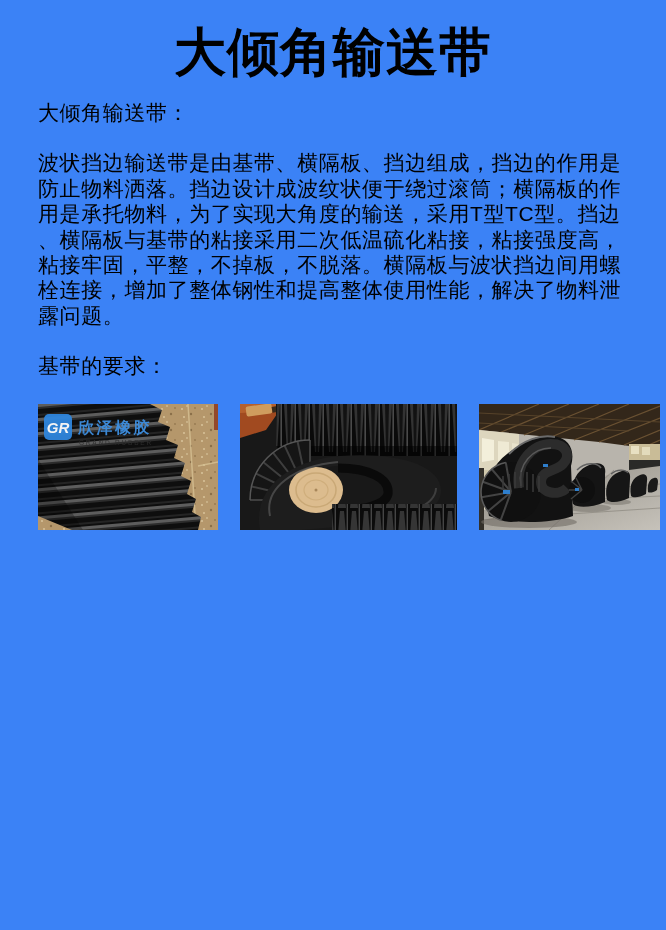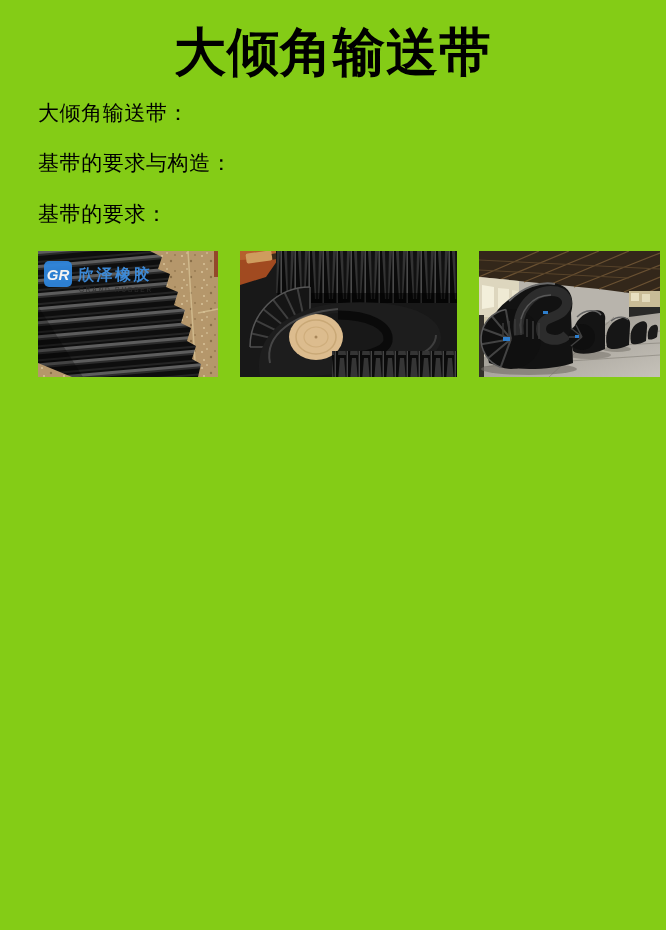--- a/index.html
+++ b/index.html
@@ -1,17 +1,17 @@
 <!DOCTYPE html>
 <html><head>
 <meta charset="utf-8">
 <style>
   html, body { margin: 0; padding: 0; background: #ffffff; }
   .page {
-    width: 666px; height: 930px; background: #84cc16; overflow: hidden;
+    width: 666px; height: 930px; background: #3b82f6; overflow: hidden;
     box-sizing: border-box; padding-top: 20px;
     font-family: "Liberation Sans", sans-serif; color: #000000;
   }
   h1.title {
     margin: 0 0 16px 0; padding: 0;
     font-size: 52px; line-height: 64px; font-weight: bold;
     text-align: center; letter-spacing: 1px; color: #000;
   }
   .content {
     padding-left: 38px; padding-right: 20px;
@@ -28,21 +28,27 @@
 </style>
 </head>
 <body>
 
 <main class="page">
 
   <h1 class="title">大倾角输送带</h1>
 
   <div class="content">
     <p class="block">大倾角输送带：</p>
-    <p class="block">基带的要求与构造：</p>
+    <p class="block">波状挡边输送带是由基带、横隔板、挡边组成，挡边的作用是
+防止物料洒落。挡边设计成波纹状便于绕过滚筒；横隔板的作
+用是承托物料，为了实现大角度的输送，采用T型TC型。挡边
+、横隔板与基带的粘接采用二次低温硫化粘接，粘接强度高，
+粘接牢固，平整，不掉板，不脱落。横隔板与波状挡边间用螺
+栓连接，增加了整体钢性和提高整体使用性能，解决了物料泄
+露问题。</p>
     <p class="block">基带的要求：</p>
   </div>
 
   <div class="gallery">
 
     <svg width="180" height="126" viewBox="0 0 180 126">
       <defs>
         <pattern id="card" width="20" height="16" patternUnits="userSpaceOnUse">
           <rect width="20" height="16" fill="#b5976b"></rect>
           <circle cx="4" cy="5" r="1" fill="#d8c49b"></circle>

